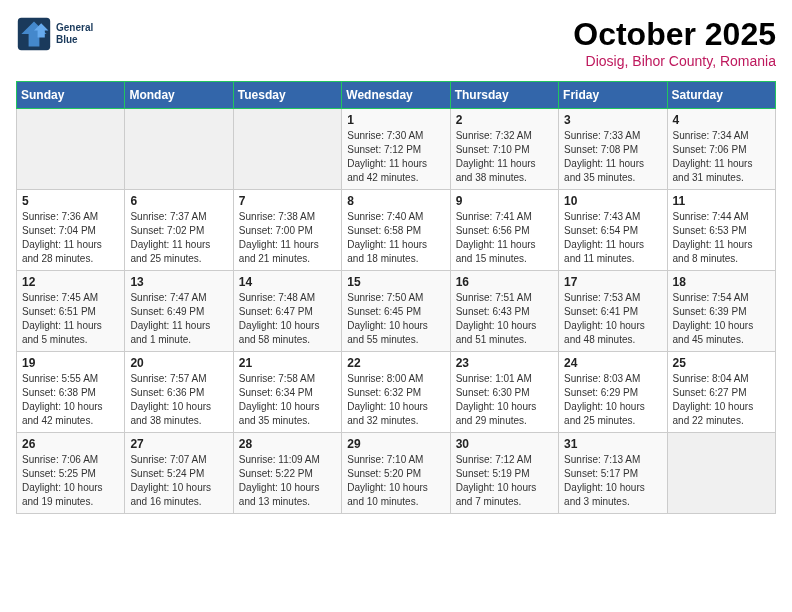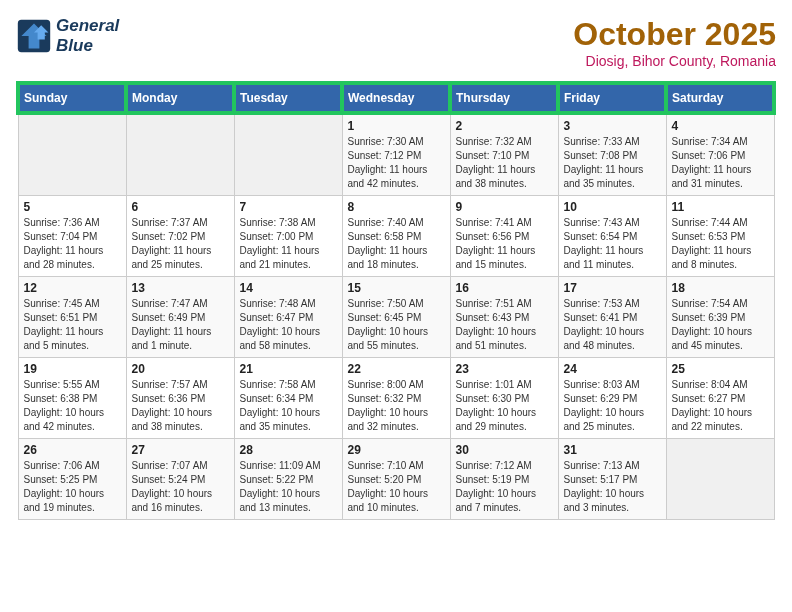--- a/index.html
+++ b/index.html
@@ -15,55 +15,54 @@
       justify-content: space-between;
       align-items: flex-start;
       margin-bottom: 12px;
     }
     .logo {
       display: flex;
       align-items: center;
       gap: 4px;
     }
     .logo-text {
-      font-size: 17px;
+      font-size: 10px;
       font-weight: bold;
       color: #1a3a5c;
       line-height: 1.2;
-      font-style: italic;
     }
     .logo-icon {
       width: 36px;
       height: 36px;
     }
     .title-section {
       text-align: right;
     }
     .month-title {
       font-size: 32px;
       font-weight: bold;
-      color: #a16207;
+      color: #000000;
     }
     .subtitle {
       font-size: 14px;
       color: #be185d;
     }
     .calendar {
       width: 100%;
       border-collapse: collapse;
       font-size: 10.5px;
     }
     .calendar thead th {
       background: #3366aa;
       color: #fff;
       padding: 6px 4px;
       text-align: left;
       font-size: 12px;
       font-weight: bold;
-      border: 4px solid #22c55e;
+      border: 1px solid #22c55e;
     }
     .calendar tbody td {
       vertical-align: top;
       padding: 4px 5px;
       border: 1px solid #ccc;
       width: 108px;
       min-height: 80px;
       background: #fff;
     }
     .calendar tbody tr:nth-child(odd) td {

